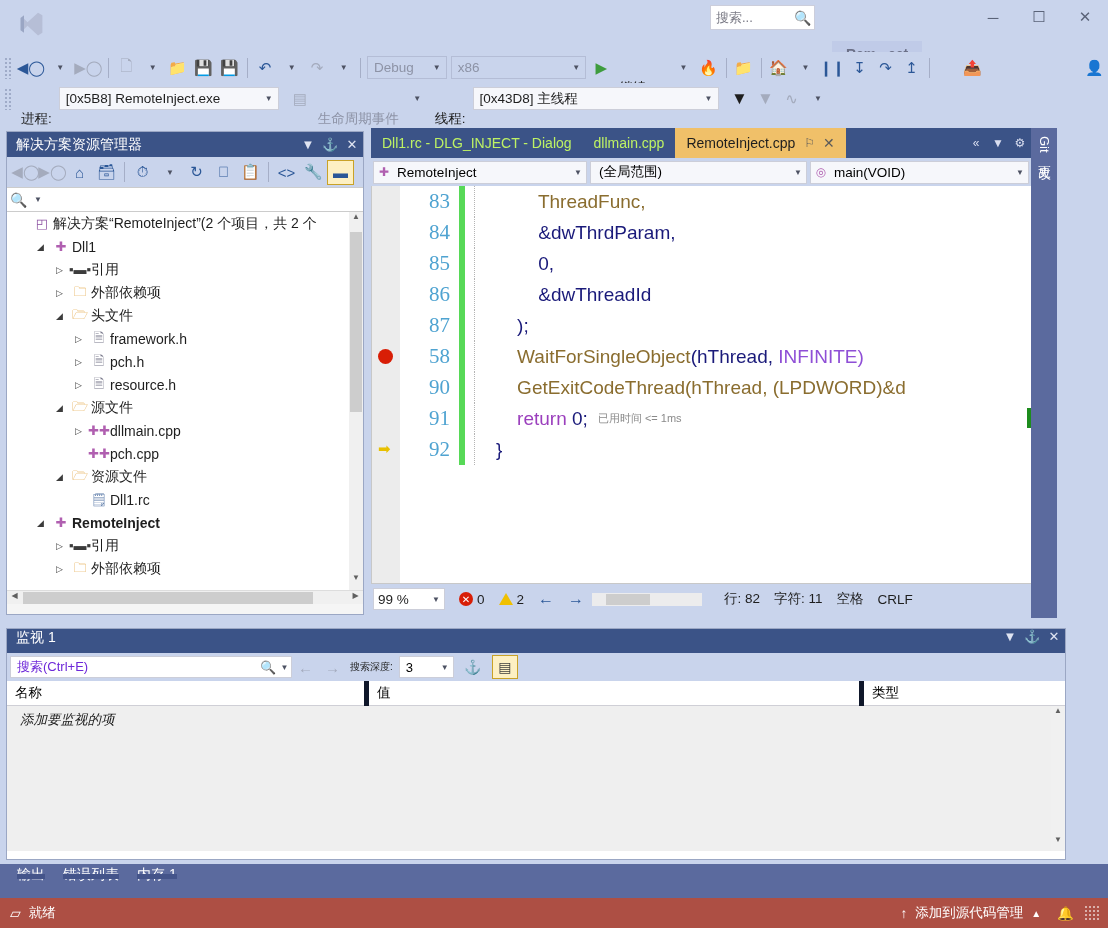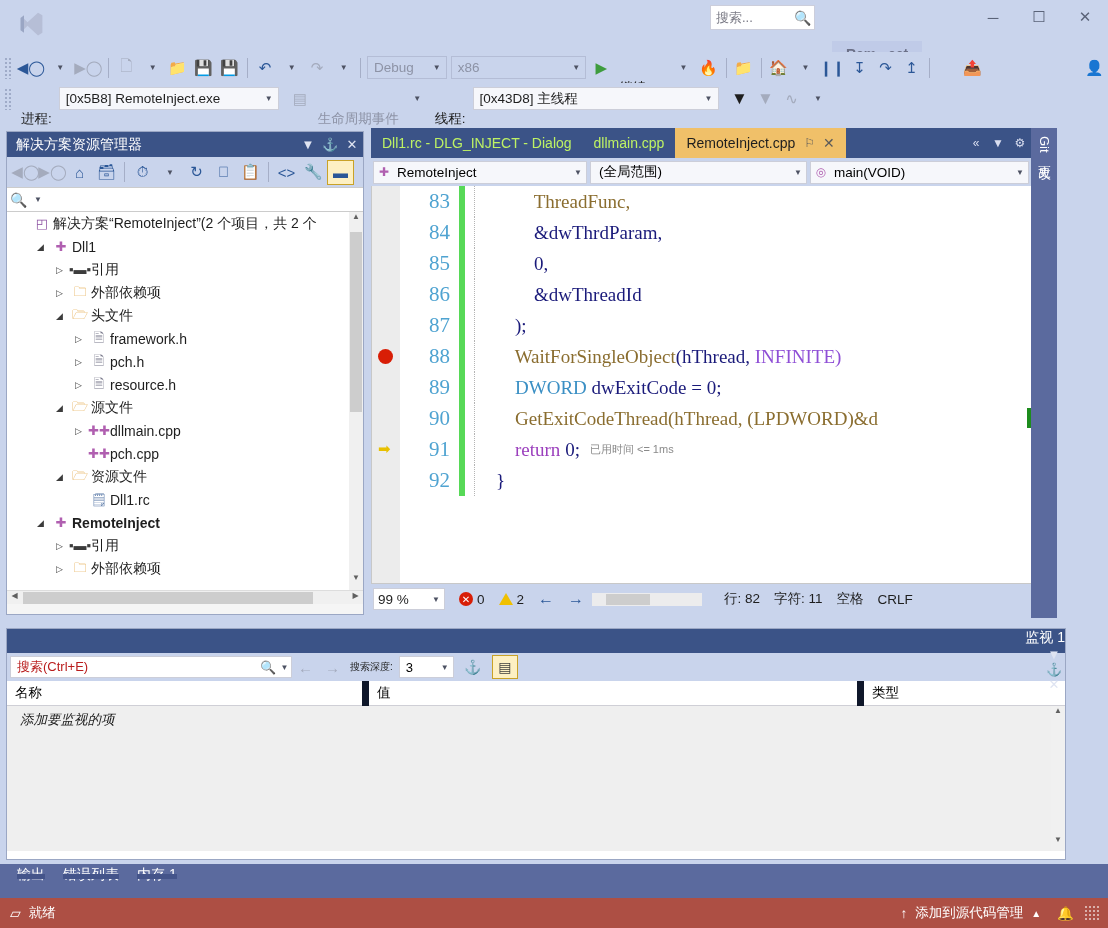--- a/index.html
+++ b/index.html
@@ -99,21 +99,21 @@
   .navcombo .ar { width:16px; text-align:center; font-size:8px; color:#4d5263; }
   .code-area { position:relative; height:398px; background:#fff; border:1px solid #c8c8c8; border-top:0; overflow:hidden; }
   .cmargin { position:absolute; left:0; top:0; width:28px; height:100%; background:#ececec; }
   .bp { position:absolute; left:6px; width:15px; height:15px; border-radius:50%; background:#d81e06; }
   .yarrow { position:absolute; left:6px; width:16px; height:15px; color:#e8c000; font-size:15px; line-height:15px; }
   .codelines { position:absolute; left:28px; top:0; right:0; bottom:0; font-family:"Liberation Serif", serif; }
   .cline { position:relative; height:31px; display:flex; align-items:center; }
   .lnum { width:50px; text-align:right; color:#4fa3d1; font-size:21px; font-family:"Liberation Serif", serif; }
   .chg { width:6px; height:31px; background:#57d957; margin-left:9px; }
   .ind { width:16px; height:31px; border-left:1px dotted #b4b4b4; margin-left:9px; }
-  .ctext { padding-left:6px; font-size:19px; white-space:pre; font-family:Liberation Serif, serif; }
+  .ctext { padding-left:6px; font-size:19px; white-space:pre; font-family:Liberation Sans, sans-serif; }
   .k-fn { color:#8a6d2f; }
   .k-plain { color:#1a1a7a; }
   .k-type { color:#3a8fc4; }
   .k-kw { color:#9b3fbd; }
   .k-purple { color:#8f4fd6; }
   .elapsed { color:#8a8a8a; font-size:11px; font-family:"Liberation Sans", sans-serif; margin-left:10px; }
   .ed-vscroll { position:absolute; right:0; top:0; width:20px; height:398px; background:#ececed; }
   .ed-vthumb { position:absolute; left:2px; top:286px; width:16px; height:72px; background:#bfbfbf; }
   .mm-green { position:absolute; left:4px; top:16px; width:6px; height:310px; background:#57d957; }
   .mm-blue { position:absolute; left:2px; top:280px; width:18px; height:3px; background:#1414d2; }
@@ -128,37 +128,37 @@
   .st-item { display:flex; align-items:center; margin-left:14px; white-space:nowrap; }
   .errdot { width:14px; height:14px; border-radius:50%; background:#d81e06; color:#fff; font-size:10px; display:flex; align-items:center; justify-content:center; margin-right:4px; }
   .warntri { width:0;height:0;border-left:7px solid transparent;border-right:7px solid transparent;border-bottom:12px solid #f0c000; margin-right:4px; position:relative; }
   .hscroll-mini { width:110px; height:13px; background:#ececed; position:relative; margin:0 8px; }
   .hscroll-mini i { position:absolute; left:14px; top:1px; width:44px; height:11px; background:#cdcdcd; }
   .gitbar { position:absolute; right:0; top:0; width:26px; height:490px; background:#5b6a9e; }
   .gitbar span { display:block; writing-mode:vertical-rl; color:#fff; font-size:13px; margin:8px auto 0; text-align:left; }
 
   
   .watch { position:absolute; left:6px; top:628px; width:1060px; height:232px; background:#fff; border:1px solid #9ba7c4; }
-  .w-title { height:24px; background:#3b5387; color:#fff; display:flex; align-items:flex-end; padding-left:9px; font-size:14px;flex-direction:column; }
+  .w-title { height:24px; background:#3b5387; color:#fff; display:flex; align-items:flex-start; padding-left:9px; font-size:14px; }
   .w-title .sp { flex:1; }
   .w-title .ic { width:22px; text-align:center; font-size:13px; color:#dfe4f2; }
   .w-tools { height:28px; background:#c9d4ec; display:flex; align-items:center; padding:0 3px; }
   .w-search { width:282px; height:22px; background:#fff; border:1px solid #ccced9; display:flex; align-items:center; }
-  .w-search .ph { flex:1; padding-left:6px; color:#b91c1c; font-size:13px; }
+  .w-search .ph { flex:1; padding-left:6px; color:#6d28d9; font-size:13px; }
   .w-search .mg { width:20px; text-align:center; font-size:13px; }
   .w-search .ar { width:13px; text-align:center; font-size:8px; color:#4d5263; }
   .w-arrow { width:27px; text-align:center; color:#a4abbd; font-size:15px; }
   .w-lab { font-size:10px; color:#1e1e1e; margin:0 6px 0 4px; }
   .w-depth { width:55px; height:22px; background:#fff; border:1px solid #ccced9; display:flex; align-items:center; }
   .w-depth .v { flex:1; padding-left:6px; font-size:13px; }
   .w-depth .a { width:16px; text-align:center; font-size:8px; color:#4d5263; }
   .w-ic { width:26px; height:24px; display:flex; align-items:center; justify-content:center; font-size:14px; color:#3c3c3c; margin-left:6px; }
   .w-ic.sel { background:#fdf0c3; border:1px solid #c9a227; }
   .w-head { height:25px; background:#fff; border-bottom:1px solid #cfcfd6; display:flex; align-items:center; font-size:13.5px; }
-  .w-head .c { height:25px; display:flex; align-items:center; padding-left:8px; border-right:7px solid #0f172a; }
+  .w-head .c { height:25px; display:flex; align-items:center; padding-left:8px; border-right:5px solid #0f172a; }
   .w-body { position:relative; height:145px; background:#efefef;font-family:Liberation Serif, serif; }
   .w-empty { padding:5px 0 0 13px; font-style:italic; color:#1e1e1e; font-size:13.5px; }
   .w-vs { position:absolute; right:0; top:0; width:14px; height:145px; background:#f0f0f0; }
   .w-vup, .w-vdn { position:absolute; left:0; width:14px; height:16px; text-align:center; font-size:8px; color:#606060; }
   .w-vup { top:0; } .w-vdn { bottom:0; }
 
   
   .btabs { position:absolute; left:0; top:864px; width:1108px; height:34px; background:#5b6a9e; display:flex; align-items:flex-start; padding-left:8px; }
   .btab { position:relative; padding:2px 9px 0 9px; color:#fff; font-size:14px; }
   .btab i { position:absolute; left:9px; bottom:5px; right:9px; height:5px; background:#44548a; display:block; }
@@ -468,30 +468,24 @@
             <div class="ind"></div>
             <div class="ctext"><span class="k-plain">        &amp;dwThreadId</span></div>
           </div>
           <div class="cline">
             <div class="lnum">87</div>
             <div class="chg"></div>
             <div class="ind"></div>
             <div class="ctext"><span class="k-plain">    );</span></div>
           </div>
           <div class="cline">
-            <div class="lnum">88</div>
+            <div class="lnum">58</div>
             <div class="chg"></div>
             <div class="ind"></div>
             <div class="ctext"><span class="k-fn">    WaitForSingleObject</span><span class="k-plain">(hThread, </span><span class="k-purple">INFINITE)</span></div>
-          </div>
-          <div class="cline">
-            <div class="lnum">89</div>
-            <div class="chg"></div>
-            <div class="ind"></div>
-            <div class="ctext"><span class="k-type">    DWORD</span><span class="k-plain"> dwExitCode = 0;</span></div>
           </div>
           <div class="cline">
             <div class="lnum">90</div>
             <div class="chg"></div>
             <div class="ind"></div>
             <div class="ctext"><span class="k-fn">    GetExitCodeThread(hThread, (LPDWORD)&amp;d</span></div>
           </div>
           <div class="cline">
             <div class="lnum">91</div>
             <div class="chg"></div>

